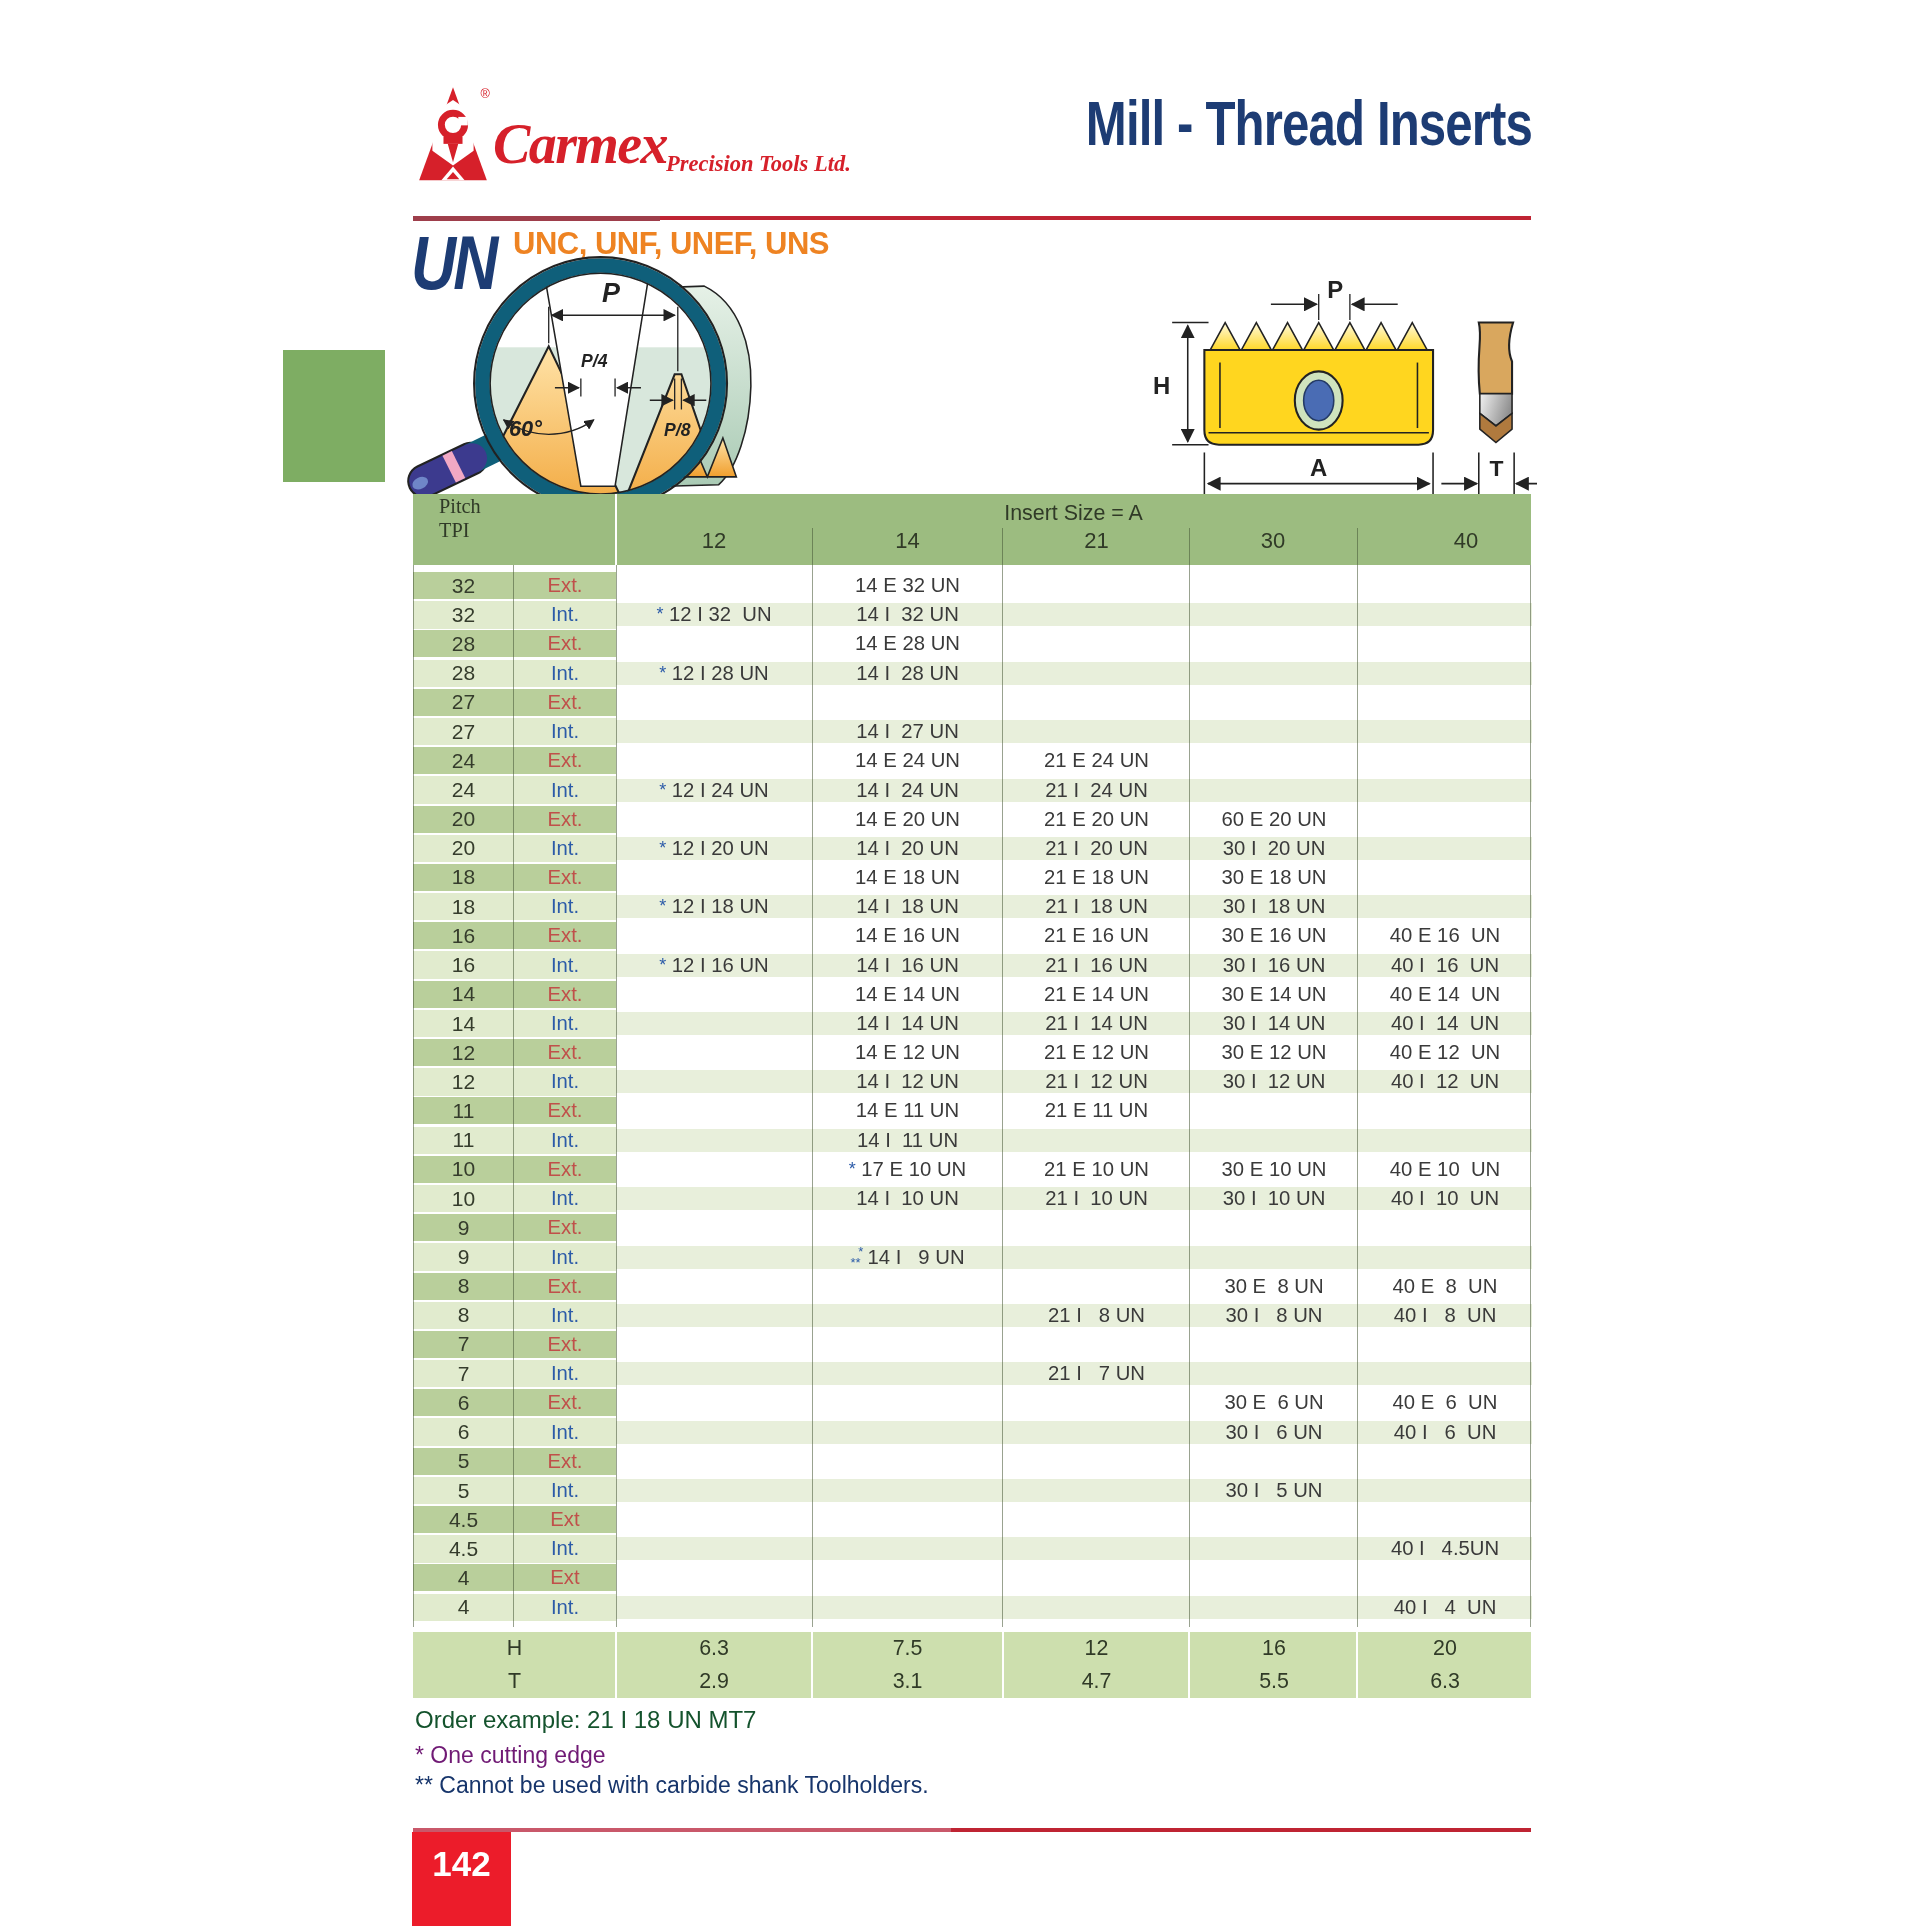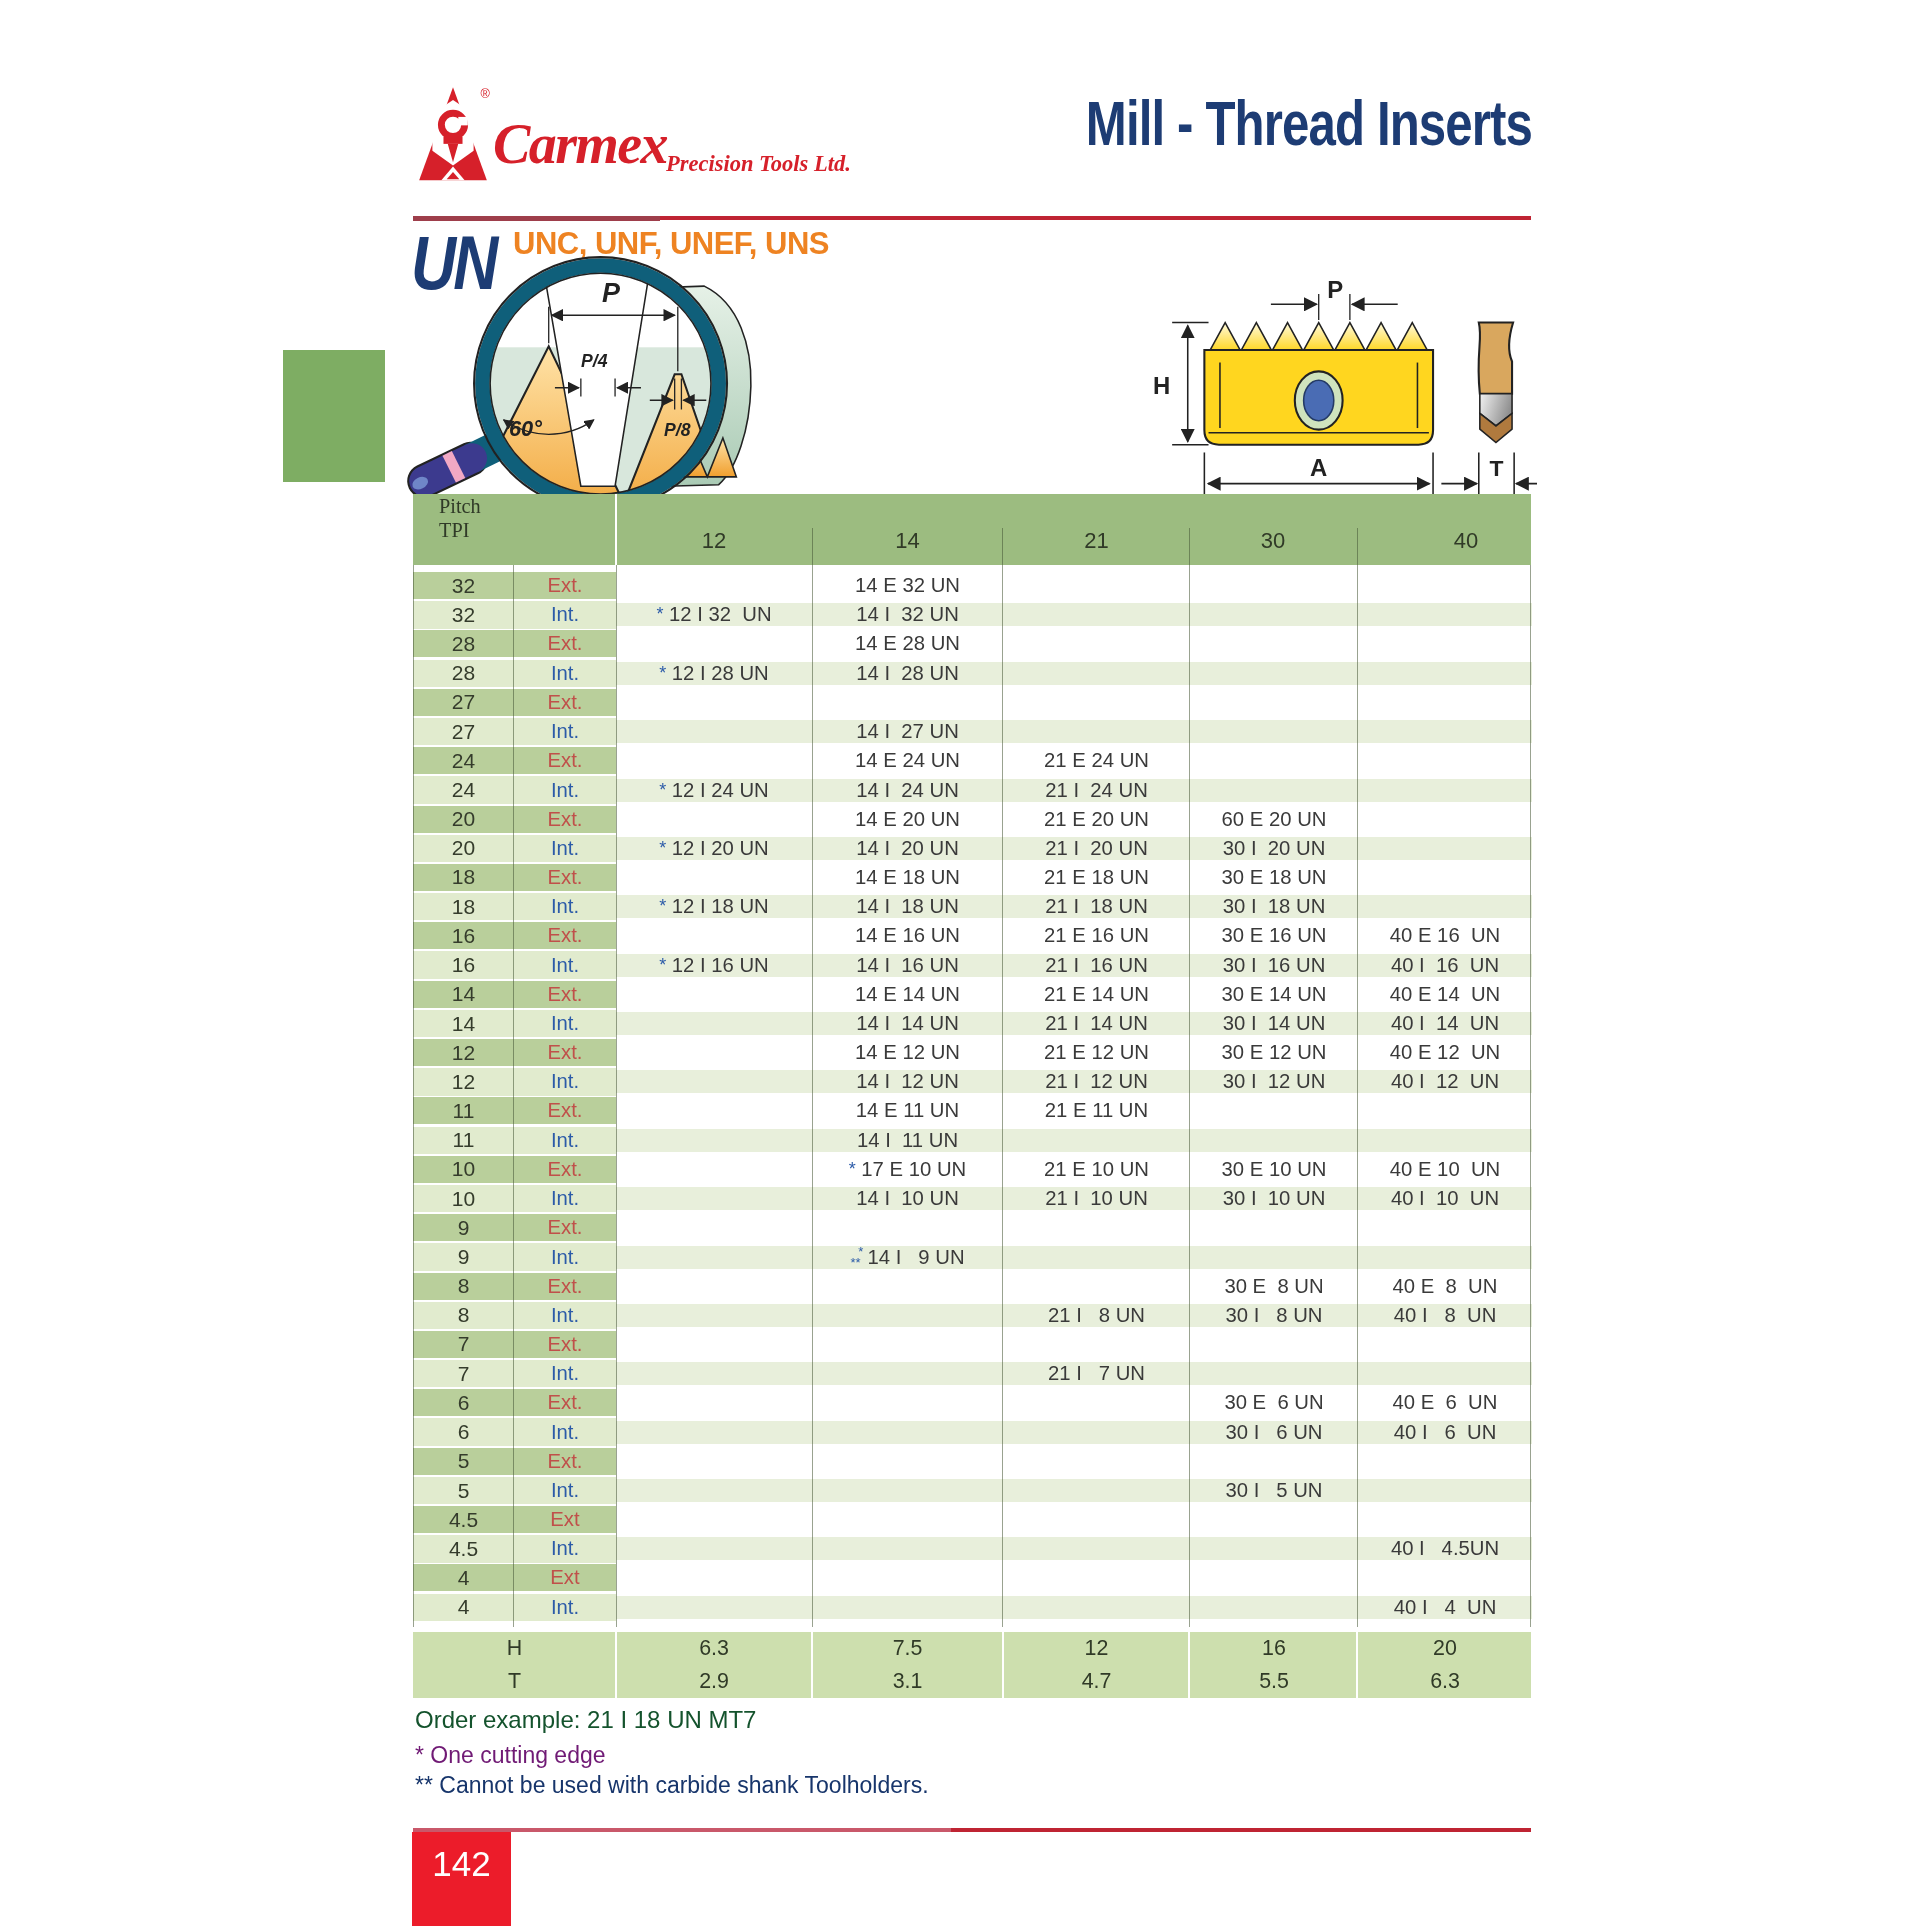--- a/index.html
+++ b/index.html
@@ -67,21 +67,21 @@
   
   .order-example{position:absolute;left:415px;top:1706px;font-size:24px;color:#14532d;}
   .note-1{position:absolute;left:415px;top:1742px;font-size:23px;color:#701a75;}
   .note-2{position:absolute;left:415px;top:1772px;font-size:23px;color:#17356b;}
 
   
   .bottom-rule{position:absolute;left:413px;top:1828px;width:1118px;height:3.8px;background:#bf2433;}
   .bottom-rule .light-seg{position:absolute;left:0;top:0;width:538px;height:3.8px;background:#c9586a;}
   .page-num-box{position:absolute;left:412px;top:1832px;width:99px;height:94px;background:#ec1c2a;}
   .page-num{position:absolute;left:0;top:12px;width:100%;text-align:center;font-size:35px;
-      font-weight:normal;color:#ffffff;}
+      font-weight:bold;color:#ffffff;}
 
   svg text{font-family:"Liberation Sans",sans-serif;}
 </style>
 </head>
 <body>
 
 <div id="page">
 
   <div class="green-square"></div>
 
@@ -218,20 +218,21 @@
     <line x1="576" y1="405" x2="644" y2="405" stroke="#222" stroke-width="3" marker-end="url(#iah)"></line>
     <line x1="788" y1="405" x2="720" y2="405" stroke="#222" stroke-width="3" marker-end="url(#iah)"></line>
     <text x="682" y="390" text-anchor="middle" font-size="44" font-weight="bold" fill="#222">T</text>
   </svg>
 
   <div class="tbl-header">
     <div class="pitch-head">
       <div>Pitch</div>
       <div>TPI</div>
     </div>
+    <div class="group-head">Insert Size = A</div>
     <div class="size-head sh-0">12</div>
     <div class="size-head sh-1">14</div>
     <div class="size-head sh-2">21</div>
     <div class="size-head sh-3">30</div>
     <div class="size-head sh-4">40</div>
     <div class="head-wsep"></div>
   </div>
 
   <div class="tbl-body">
       <div class="trow ext">

